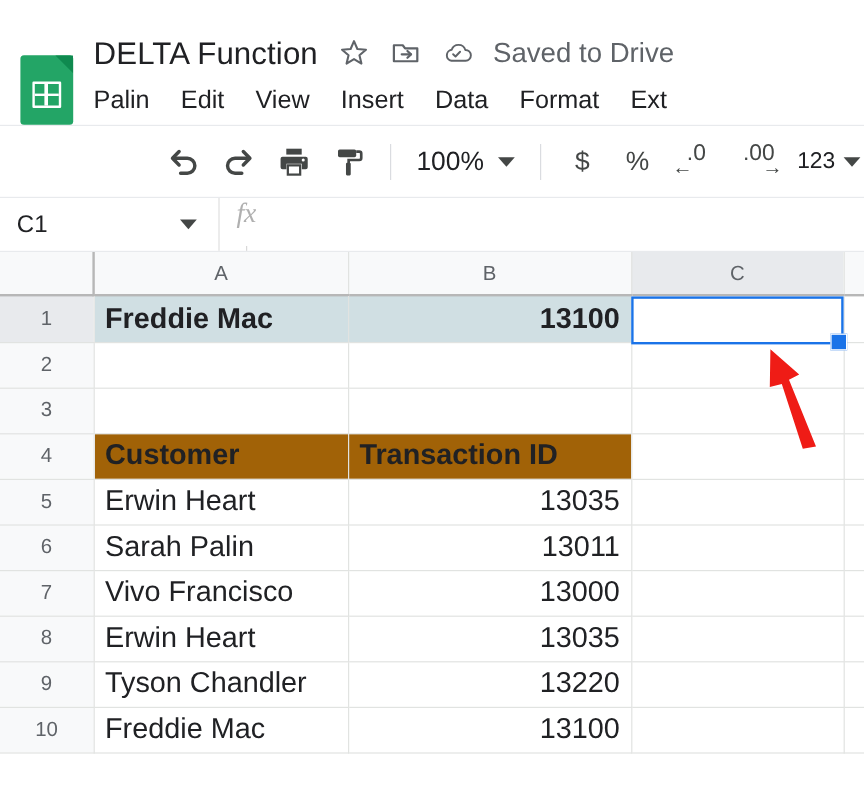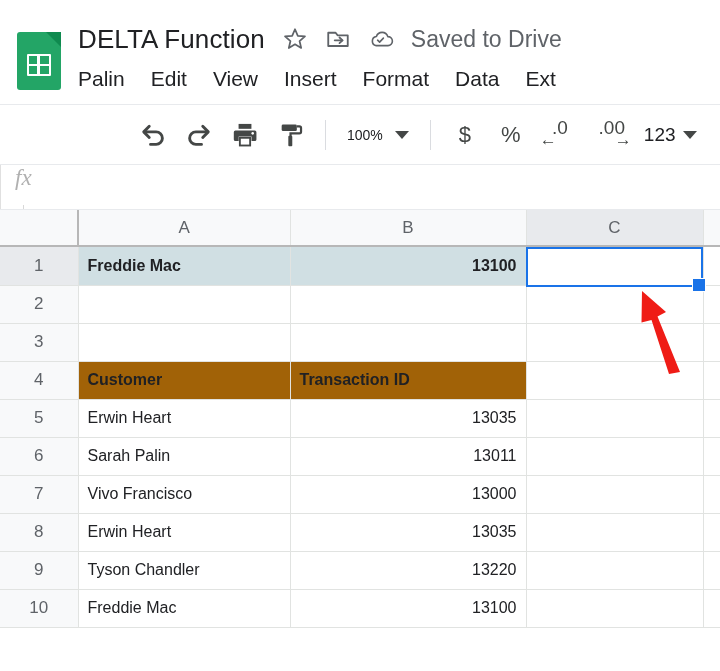--- a/index.html
+++ b/index.html
@@ -7,21 +7,21 @@
     width: 720px; height: 671px;
     overflow: hidden;
     background: #ffffff;
     font-family: "Liberation Sans", sans-serif;
     -webkit-font-smoothing: antialiased;
   }
 
   
   .titlebar {
     display: flex;
-    align-items: center;
+    align-items: flex-end;
     padding: 10px 0 0 0;
     height: 104px;
     position: relative;
   }
   .logo-wrap {
     width: 78px;
     display: flex;
     justify-content: center;
     padding-top: 8px;
   }
@@ -125,21 +125,21 @@
     margin: 0 11px;
     flex: none;
   }
   .tb-zoom {
     display: flex; align-items: center;
     gap: 12px;
     padding: 0 10px;
     height: 42px;
     flex: none;
   }
-  .tb-zoom-label { font-size: 14px; color: #202124; }
+  .tb-zoom-label { font-size: 22px; color: #202124; }
   .caret {
     width: 0; height: 0;
     border-left: 7px solid transparent;
     border-right: 7px solid transparent;
     border-top: 8px solid #444746;
   }
   .tb-text {
     display: flex; align-items: center; justify-content: center;
     font-size: 22px; color: #444746;
     width: 46px; height: 42px; flex: none;
@@ -243,21 +243,21 @@
     font-size: 17px;
     color: #5f6368;
     width: 78px;
   }
   td.rowhdr.sel {
     background: #e8eaed;
   }
   td.cell {
     border-right: 1px solid #e1e3e1;
     border-bottom: 1px solid #e1e3e1;
-    font-size: 16px;
+    font-size: 24px;
     color: #202124;
     padding: 0 9px;
     height: 38px;
     white-space: nowrap;
     overflow: hidden;
     background: #ffffff;
   }
   td.cell.num { text-align: right; }
   td.cell.bold { font-weight: bold; }
   td.cell.fill-blue { background: #d0dfe3; }
@@ -334,22 +334,22 @@
       </span>
 
       <span class="saved-text">Saved to Drive</span>
     </div>
 
     <div class="menubar">
       <div class="menu-item">Palin</div>
       <div class="menu-item">Edit</div>
       <div class="menu-item">View</div>
       <div class="menu-item">Insert</div>
+      <div class="menu-item">Data</div>
       <div class="menu-item">Format</div>
-      <div class="menu-item">Data</div>
       <div class="menu-item">Ext</div>
     </div>
   </div>
 </div>
 
 <div class="toolbar">
 
   <div class="tb-btn">
     <svg width="30" height="30" viewBox="0 0 24 24" fill="none" stroke="#444746" stroke-width="2.3" stroke-linecap="round" stroke-linejoin="round">
       <path d="M5.5 9.5 H14.5 a5 5 0 0 1 0 10 H10"></path>
@@ -404,20 +404,24 @@
   </div>
 
   <div class="tb-123">
     <span class="lbl">123</span>
     <span class="caret"></span>
   </div>
 
 </div>
 
 <div class="formulabar">
+  <div class="namebox">
+    <span class="nb-text">C1</span>
+    <span class="caret"></span>
+  </div>
   <div class="fx-wrap">
     <span class="fx">fx</span>
     <span class="fx-divider"></span>
   </div>
   <div class="formula-input"></div>
 </div>
 
 <div class="grid-area">
   <table class="sheet">
     <colgroup>

